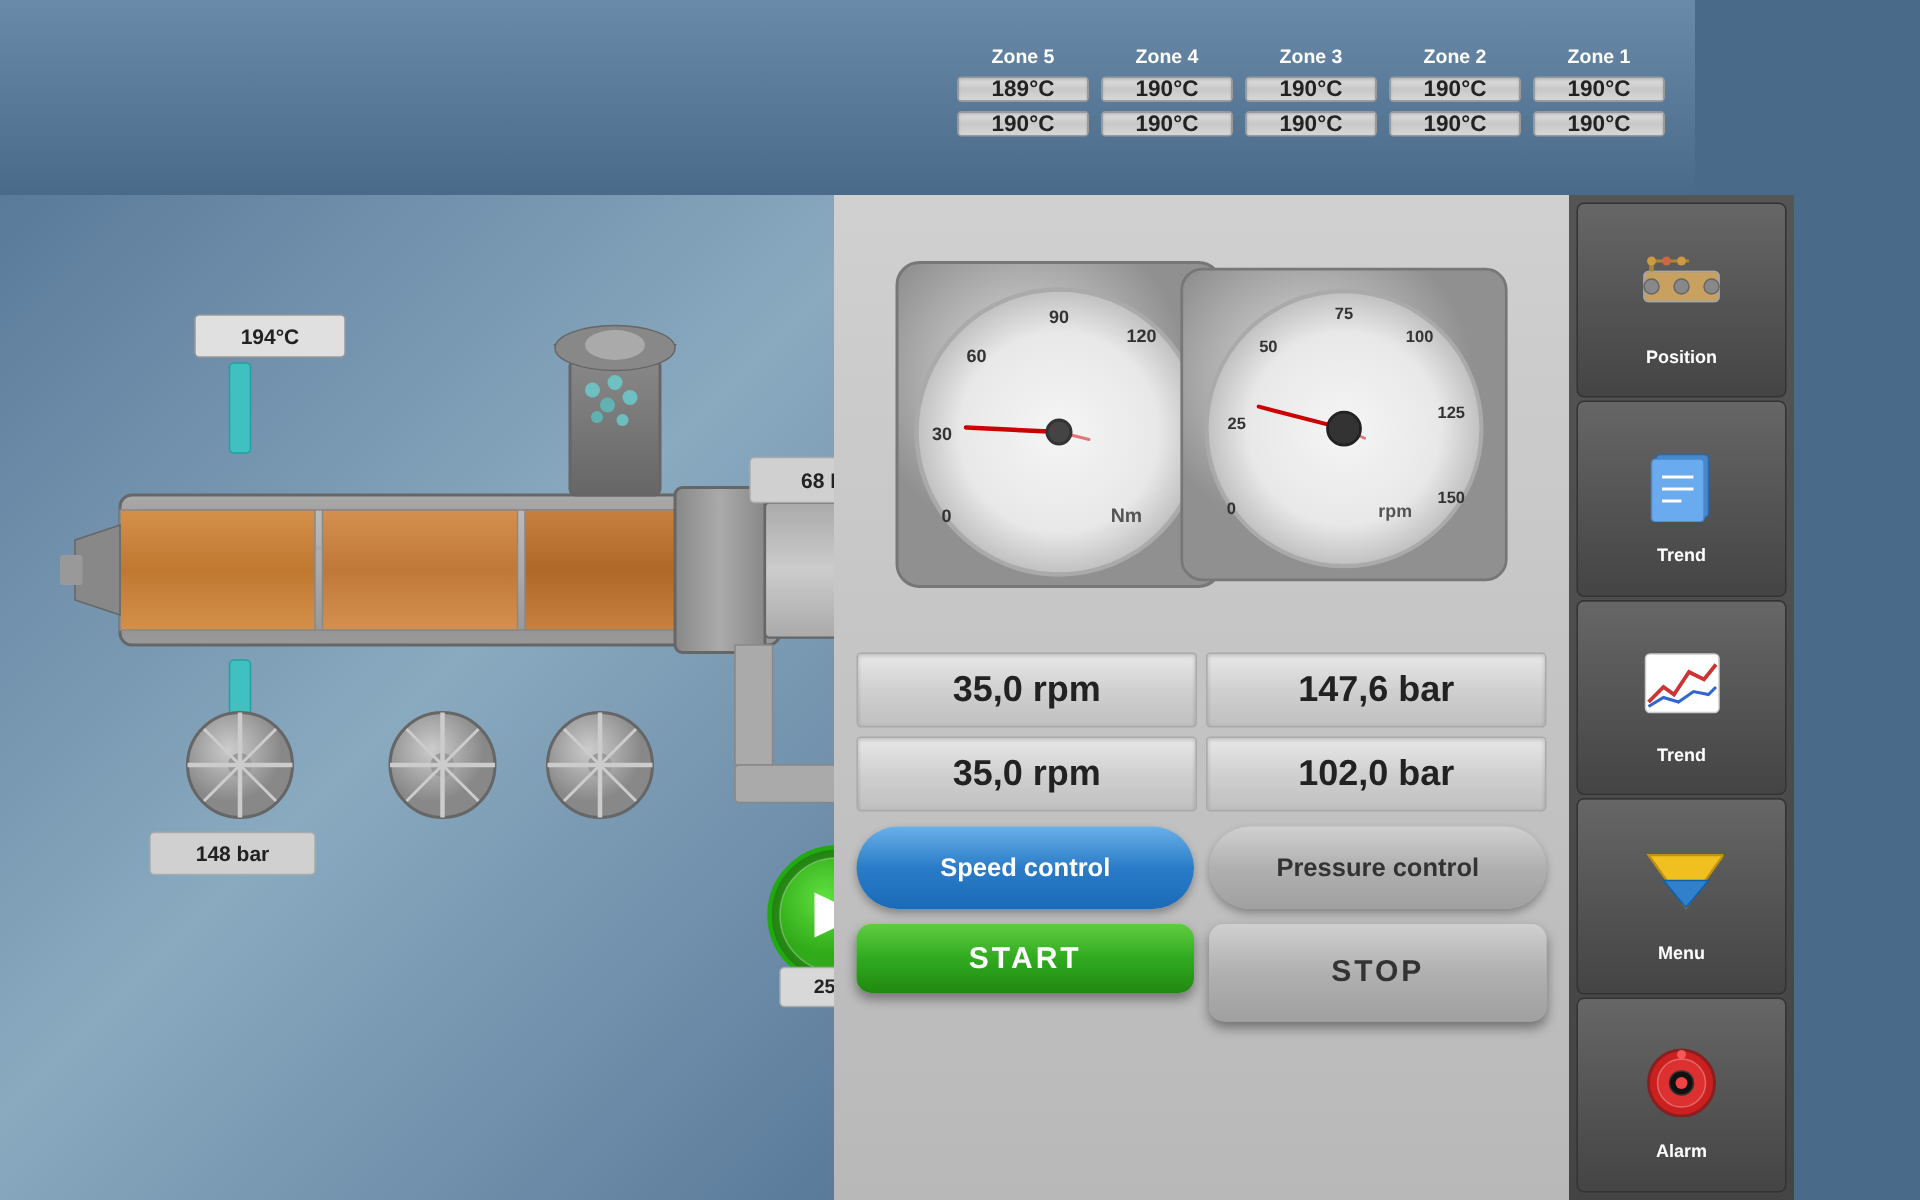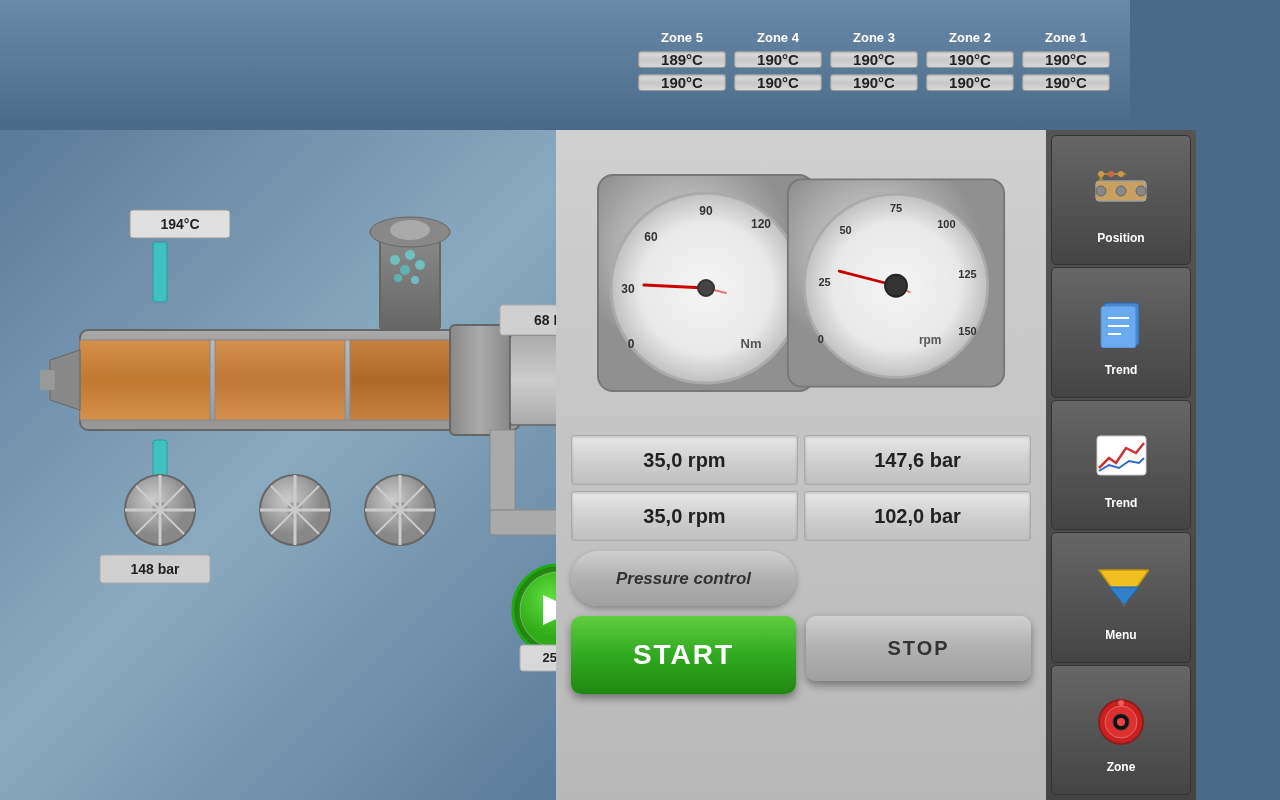--- a/index.html
+++ b/index.html
@@ -133,21 +133,21 @@
     }
 
     .data-cell {
       background: linear-gradient(180deg, #e8e8e8 0%, #d0d0d0 50%, #c0c0c0 100%);
       border: 1px solid #aaa;
       border-radius: 3px;
       height: 50px;
       display: flex;
       align-items: center;
       justify-content: center;
-      font-size: 20px;
+      font-size: 24px;
       font-weight: bold;
       color: #222;
       box-shadow: inset 0 1px 3px rgba(0,0,0,0.2);
     }
 
     
     #control-btns {
       display: grid;
       grid-template-columns: 1fr 1fr;
       gap: 10px;
@@ -165,36 +165,35 @@
     .speed-btn {
       background: linear-gradient(180deg, #6ab0e8 0%, #2a7cc8 50%, #1a6ab8 100%);
       color: white;
       box-shadow: 0 3px 6px rgba(0,0,0,0.3);
     }
 
     .pressure-btn {
       background: linear-gradient(180deg, #d0d0d0 0%, #b0b0b0 50%, #a0a0a0 100%);
       color: #333;
       box-shadow: 0 3px 6px rgba(0,0,0,0.3);
-      font-style: italic;
     }
 
     
     #action-btns {
       display: grid;
       grid-template-columns: 1fr 1fr;
       gap: 10px;
     }
 
     .start-btn {
-      height: 78px;
+      height: 46px;
       border-radius: 10px;
       border: none;
       cursor: pointer;
-      font-size: 28px;
+      font-size: 20px;
       font-weight: bold;
       background: linear-gradient(180deg, #60cc40 0%, #30aa20 50%, #208810 100%);
       color: white;
       box-shadow: 0 4px 8px rgba(0,0,0,0.4);
       letter-spacing: 2px;
     }
 
     .stop-btn {
       height: 65px;
       border-radius: 10px;
@@ -474,20 +473,21 @@
       </div>
 
       <div id="data-grid">
         <div class="data-cell">35,0 rpm</div>
         <div class="data-cell">147,6 bar</div>
         <div class="data-cell">35,0 rpm</div>
         <div class="data-cell">102,0 bar</div>
       </div>
 
       <div id="control-btns">
+        <button class="ctrl-btn speed-btn">Speed control</button>
         <button class="ctrl-btn pressure-btn">Pressure control</button>
       </div>
 
       <div id="action-btns">
         <button class="start-btn">START</button>
         <button class="stop-btn">STOP</button>
       </div>
 
     </div>
 
@@ -555,19 +555,19 @@
 
             <circle cx="27" cy="27" r="22" fill="#cc2020" stroke="#882020" stroke-width="2"></circle>
             <circle cx="27" cy="27" r="16" fill="#dd3030" stroke="rgba(255,255,255,0.3)" stroke-width="1"></circle>
 
             <circle cx="27" cy="27" r="8" fill="#111" stroke="#333" stroke-width="1"></circle>
             <circle cx="27" cy="27" r="4" fill="#ee4444"></circle>
 
             <circle cx="27" cy="8" r="3" fill="#ff6666" opacity="0.8"></circle>
           </svg>
         </div>
-        <span>Zone</span>
+        <span>Alarm</span>
       </div>
 
     </div>
 
   </div>
 </div>
 
 </body></html>

